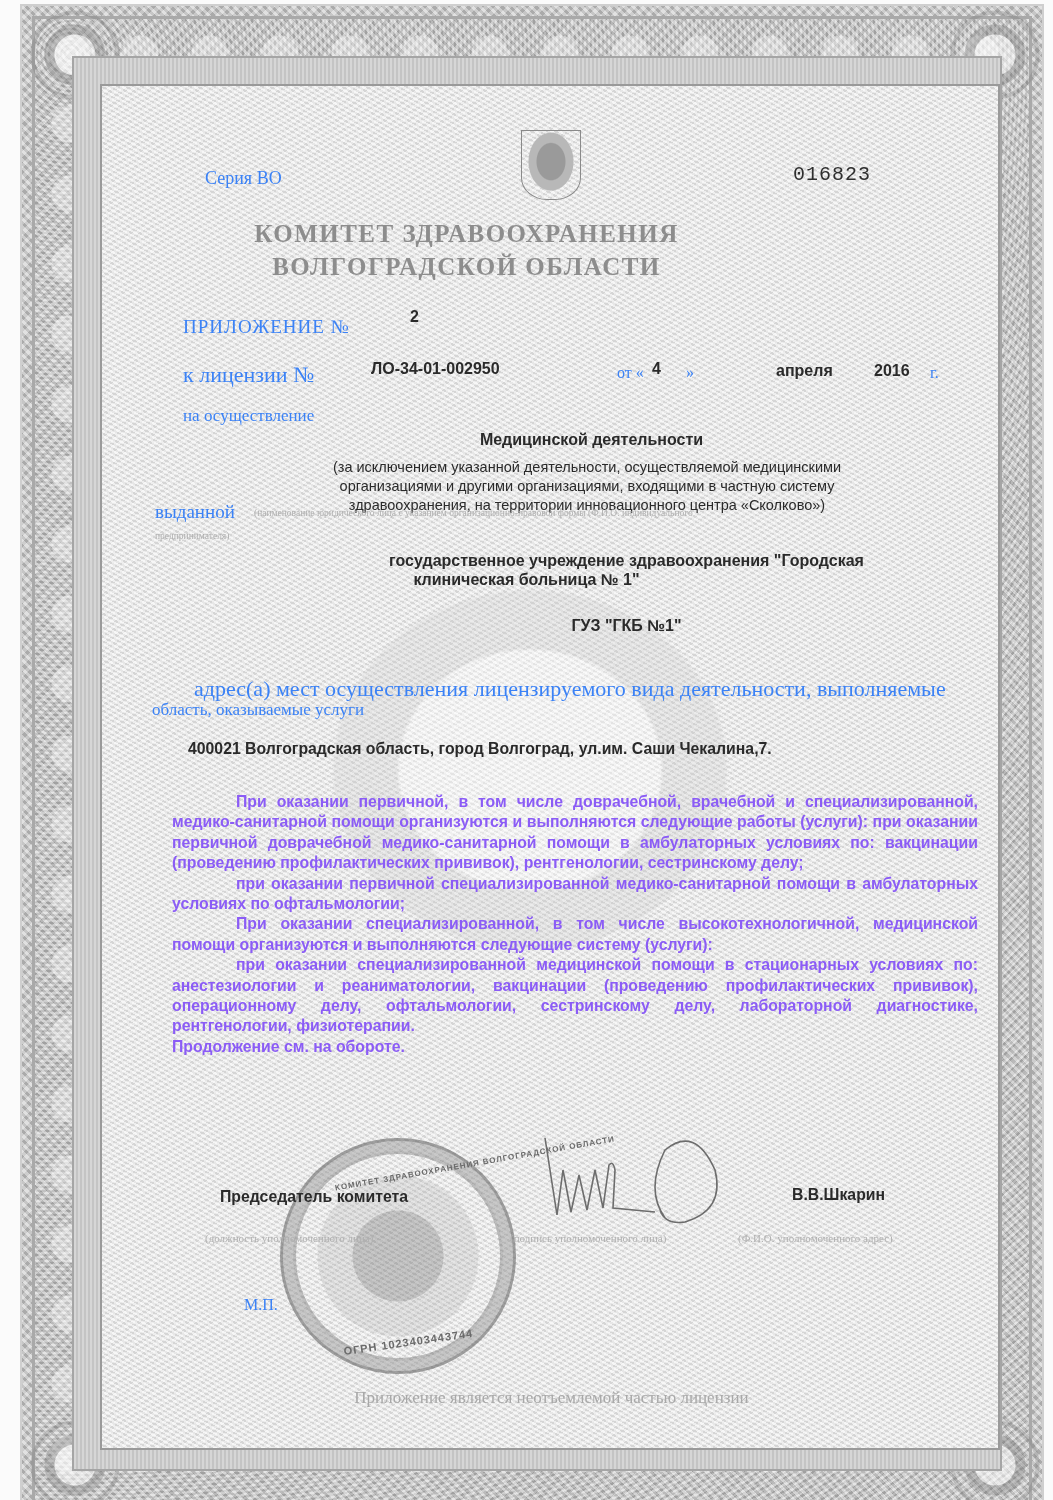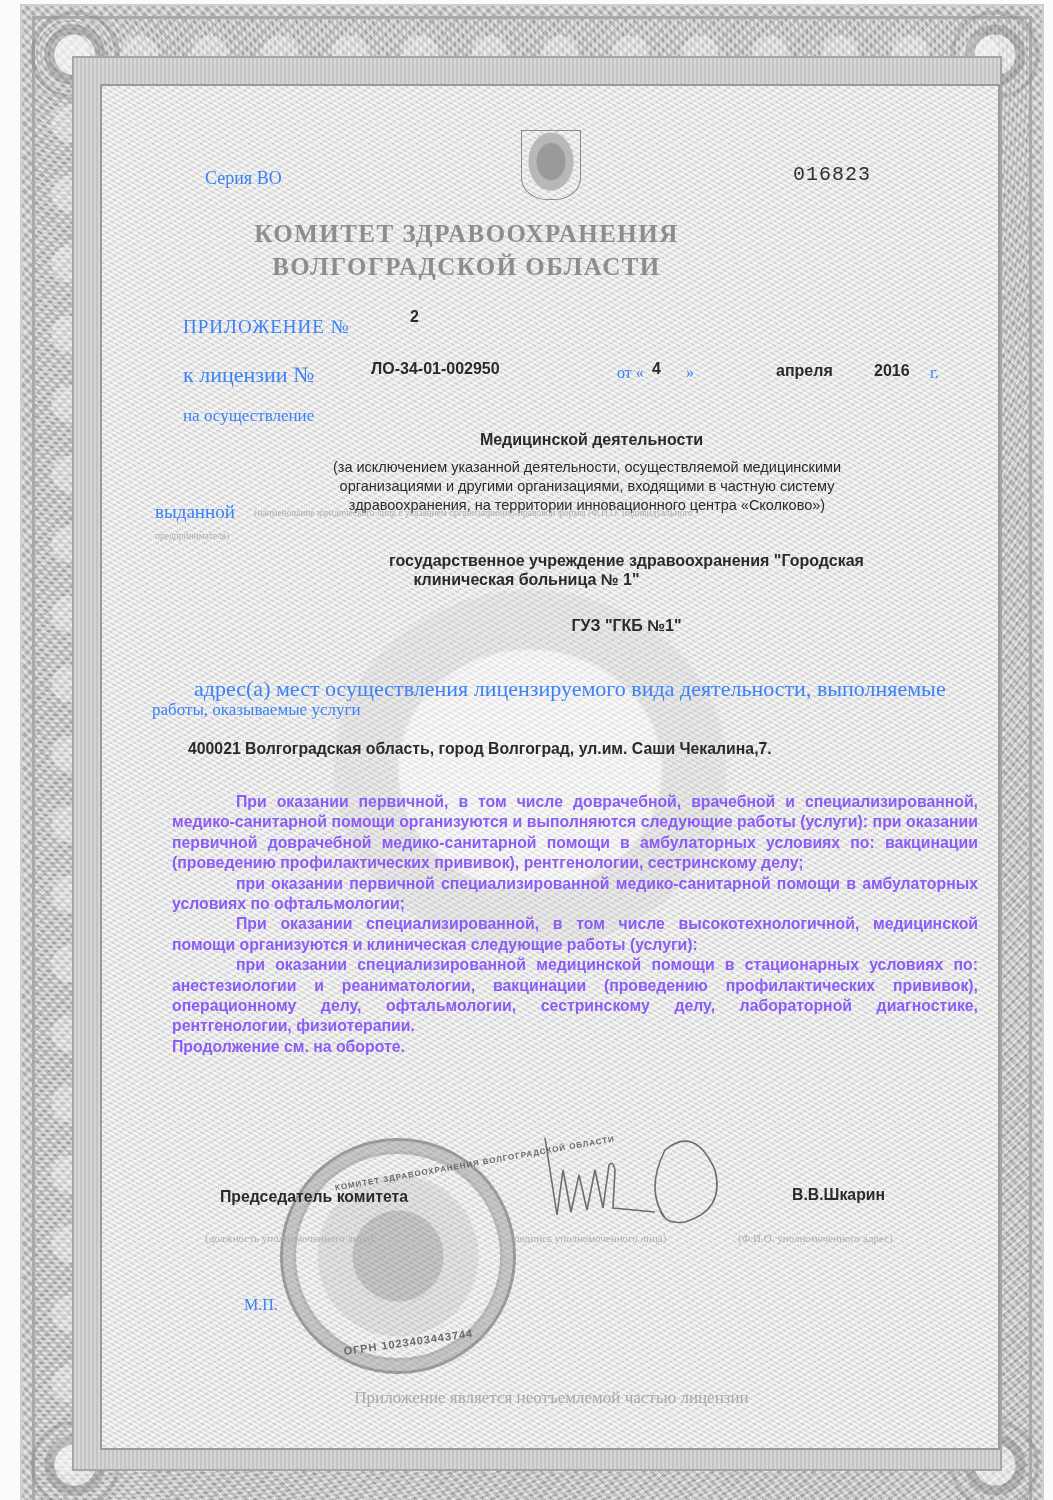--- a/index.html
+++ b/index.html
@@ -131,27 +131,27 @@
 
 <div class="abs serif faded" style="left:155px;top:501px;font-size:19px;" data-name="issued-to-label">выданной</div>
 <div class="abs serif caption" style="left:254px;top:508px;font-size:9.5px;white-space:nowrap;" data-name="issued-to-caption-line1">(наименование юридического лица с указанием организационно-правовой формы (Ф.И.О. индивидуального</div>
 <div class="abs serif caption" style="left:155px;top:531px;font-size:9.5px;" data-name="issued-to-caption-line2">предпринимателя)</div>
 
 <div class="abs center-bold" style="top:552px;left:100px;" data-name="organization-name-line1">государственное учреждение здравоохранения "Городская</div>
 <div class="abs center-bold" style="top:571px;left:0;width:1053px;" data-name="organization-name-line2">клиническая больница № 1"</div>
 <div class="abs center-bold" style="top:617px;left:100px;" data-name="organization-short-name">ГУЗ "ГКБ №1"</div>
 
 <div class="abs serif faded" style="left:152px;top:676px;font-size:22px;white-space:nowrap;margin-left:42px;" data-name="address-label-line1">адрес(а) мест осуществления лицензируемого вида деятельности, выполняемые</div>
-<div class="abs serif faded" style="left:152px;top:700px;font-size:17px;" data-name="address-label-line2">работы, оказываемые услуги</div>
+<div class="abs serif faded" style="left:152px;top:700px;font-size:17px;" data-name="address-label-line2">область, оказываемые услуги</div>
 <div class="abs val" style="left:188px;top:740px;font-size:15.8px;" data-name="address-value">400021 Волгоградская область, город Волгоград, ул.им. Саши Чекалина,7.</div>
 
 <div class="body-text" data-name="services-text">
   <p class="indent" data-name="services-paragraph">При оказании первичной, в том числе доврачебной, врачебной и специализированной, медико-санитарной помощи организуются и выполняются следующие работы (услуги): при оказании первичной доврачебной медико-санитарной помощи в амбулаторных условиях по:  вакцинации (проведению профилактических прививок), рентгенологии, сестринскому делу;</p>
   <p class="indent" data-name="services-paragraph">при оказании первичной специализированной медико-санитарной помощи в амбулаторных условиях по  офтальмологии;</p>
-  <p class="indent" data-name="services-paragraph">При оказании специализированной, в том числе высокотехнологичной, медицинской помощи организуются и клиническая следующие работы (услуги):</p>
+  <p class="indent" data-name="services-paragraph">При оказании специализированной, в том числе высокотехнологичной, медицинской помощи организуются и выполняются следующие систему (услуги):</p>
   <p class="indent" data-name="services-paragraph">при оказании специализированной медицинской помощи в стационарных условиях по: анестезиологии и реаниматологии, вакцинации (проведению профилактических прививок),  операционному делу, офтальмологии, сестринскому делу, лабораторной диагностике, рентгенологии, физиотерапии.</p>
   <p data-name="continuation-note">Продолжение см. на обороте.</p>
 </div>
 
 <div class="seal" data-name="official-seal-icon">
   <div class="seal-text" style="left:50px;top:18px;transform:rotate(-10deg);" data-name="seal-text-top">КОМИТЕТ ЗДРАВООХРАНЕНИЯ ВОЛГОГРАДСКОЙ ОБЛАСТИ</div>
   <div class="seal-text" style="left:60px;top:195px;transform:rotate(-8deg);" data-name="seal-ogrn">ОГРН 1023403443744</div>
 </div>
 <style>.seal-text[data-name="seal-text-top"]{ font-size:8px; white-space:nowrap; }</style>
 

